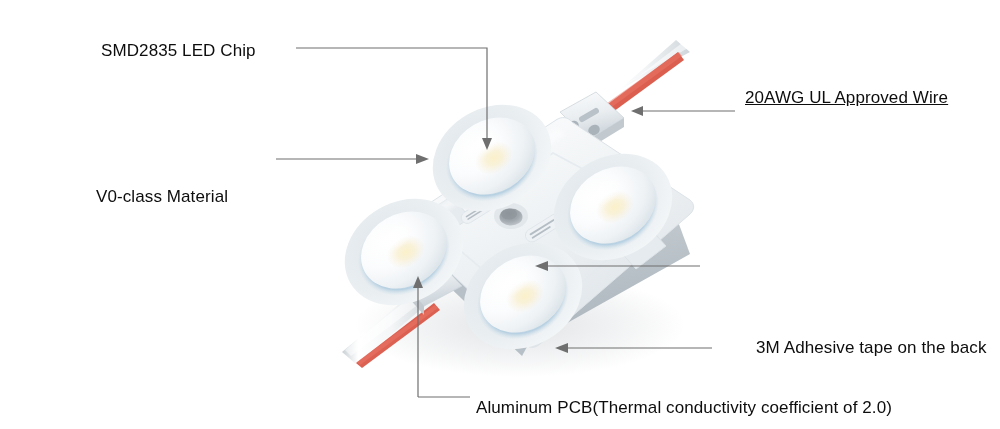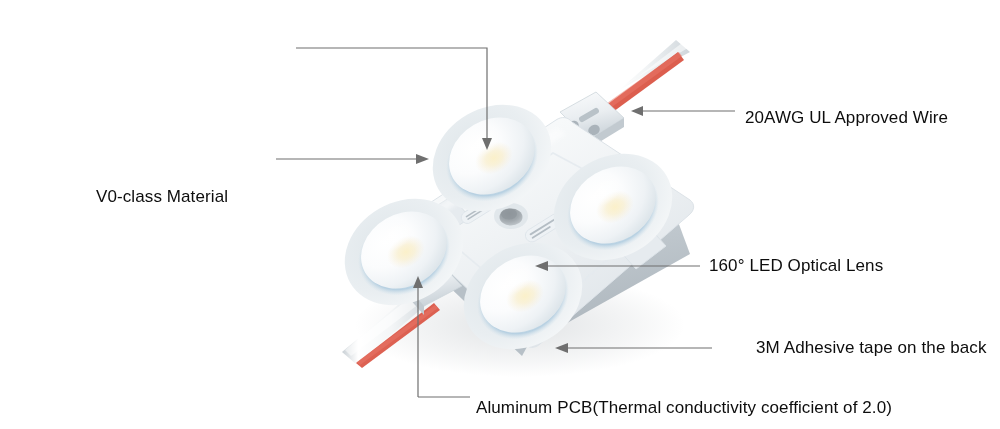--- a/index.html
+++ b/index.html
@@ -293,25 +293,25 @@
       <path d="M568,343 L568,353 L555,348 Z" fill="#6f6f6f"></path>
     </g>
 
     <g>
       <path d="M418,397 L418,288" fill="none" stroke="#6f6f6f" stroke-width="1.2"></path>
       <path d="M413,288 L423,288 L418,276 Z" fill="#6f6f6f"></path>
       <line x1="418" y1="397" x2="470" y2="397" stroke="#6f6f6f" stroke-width="1.2"></line>
     </g>
   </svg>
 
-
-  <div class="label" style="left:745px; top:108px;">20AWG UL Approved Wire</div>
+  <div class="label" style="left:101px; top:41px;">SMD2835 LED Chip</div>
+
+  <div class="label" style="left:745px; top:88px;text-decoration:underline;">20AWG UL Approved Wire</div>
 
 
   <div class="label" style="left:96px; top:187px;">V0-class Material</div>
 
-  <div class="label" style="left:709px; top:256px;">160° LED Optical Lens</div>
 
   <div class="label" style="left:722px; top:338px;margin-left:34px;">3M Adhesive tape on the back</div>
 
   <div class="label" style="left:476px; top:398px;">Aluminum PCB(Thermal conductivity coefficient of 2.0)</div>
 
 </div>
 
 </body></html>

